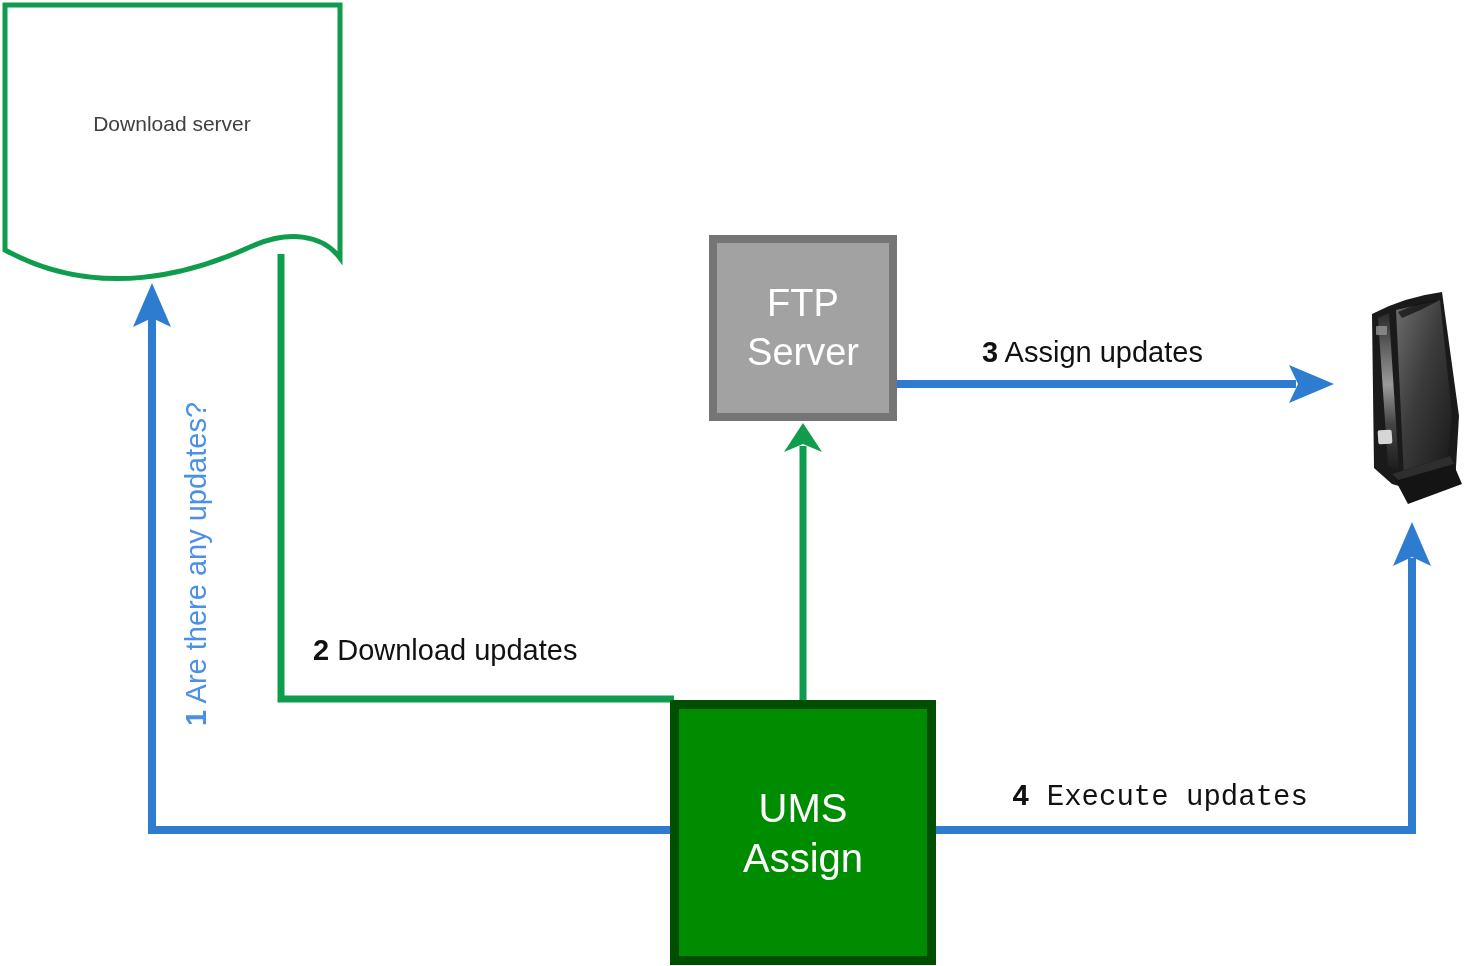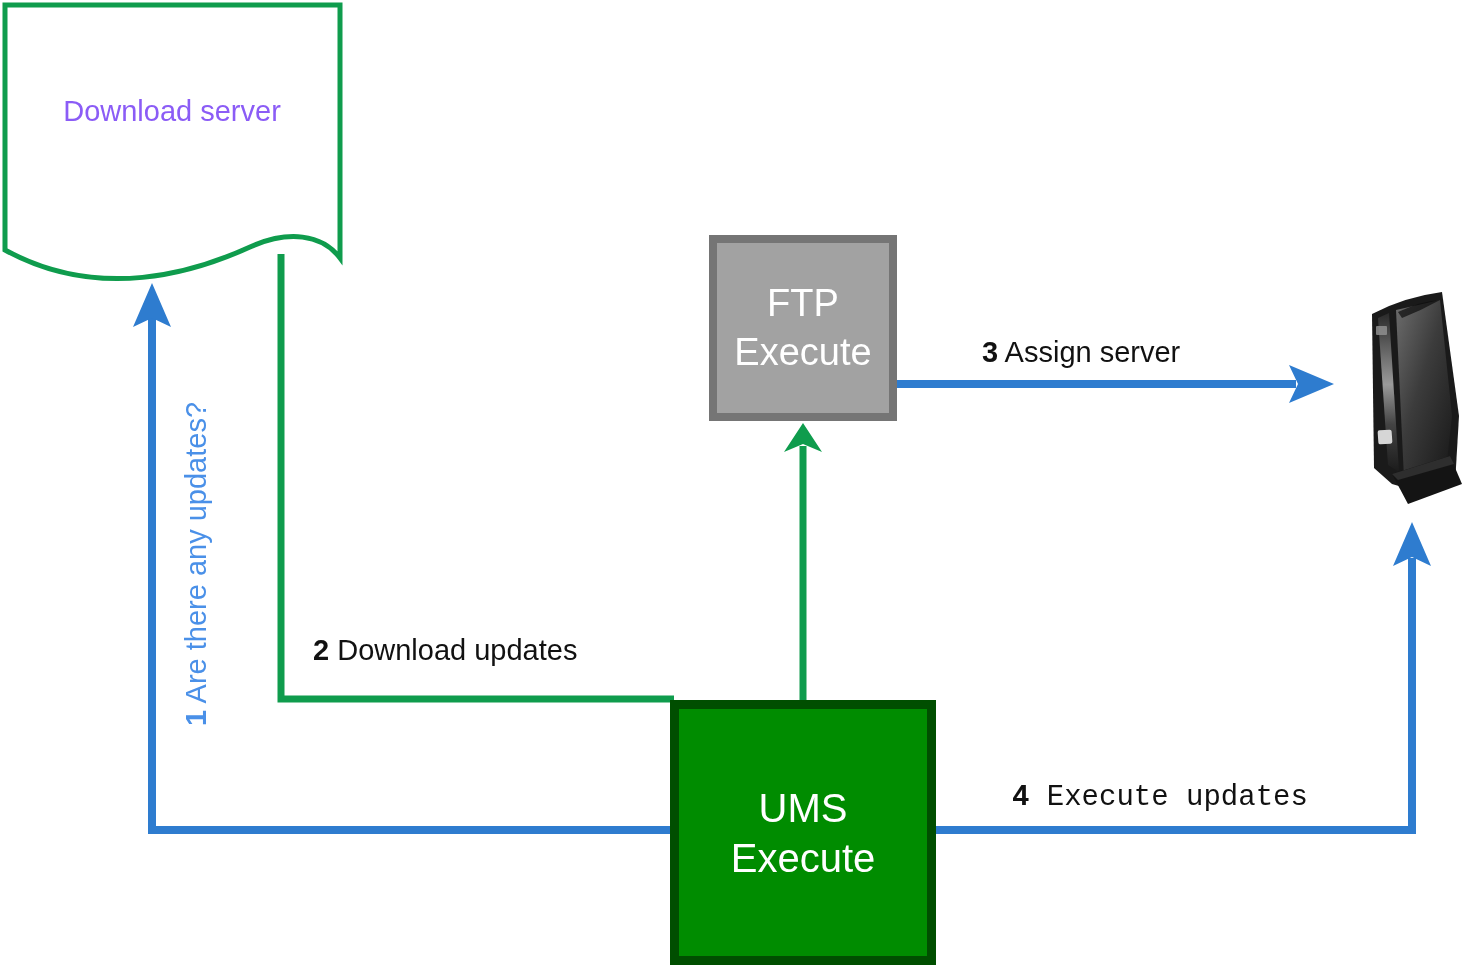--- a/index.html
+++ b/index.html
@@ -4,22 +4,22 @@
 <style>
   html,body{margin:0;padding:0;background:#ffffff;}
   .canvas{
     position:relative;width:1470px;height:966px;background:#ffffff;overflow:hidden;
     font-family:"Liberation Sans","DejaVu Sans",sans-serif;
   }
   svg.wires{position:absolute;left:0;top:0;z-index:1;}
   .node{position:absolute;z-index:2;box-sizing:border-box;display:flex;align-items:center;justify-content:center;text-align:center;}
   .doc-node{position:absolute;left:0;top:0;width:350px;height:300px;z-index:2;}
   .doc-label{
-    position:absolute;left:22px;top:92px;width:300px;z-index:3;
-    color:#8b5cf6;font-size:29px;line-height:39px;text-align:center;
+    position:absolute;left:22px;top:104px;width:300px;z-index:3;
+    color:#404040;font-size:21px;line-height:39px;text-align:center;
   }
   .ftp-box{
     left:709px;top:235px;width:188px;height:186px;
     background:#A2A2A2;border:8px solid #757575;
     color:#ffffff;font-size:38px;line-height:49px;
   }
   .ftp-box .wrap{display:block;width:140px;margin:0 auto;}
   .ums-box{
     left:670px;top:700px;width:266px;height:265px;
     background:#008C00;border:9px solid #004E00;
@@ -56,25 +56,25 @@
     <line x1="897" y1="384" x2="1296" y2="384" stroke="#2E7CCF" stroke-width="8"></line>
     <polygon points="1334,384 1289,365 1298,384 1289,403" fill="#2E7CCF"></polygon>
   </svg>
 
   <svg class="doc-node" viewBox="0 0 350 300">
     <path d="M5,5 H340 V258 C 322,234 288,230 250,247 C 195,272 100,302 5,250 Z" fill="#ffffff" stroke="#0F9C4D" stroke-width="5"></path>
   </svg>
   <div class="doc-label">Download server</div>
 
   <div class="node ftp-box">
-    <span class="wrap">FTP Execute</span>
+    <span class="wrap">FTP Server</span>
   </div>
 
   <div class="node ums-box">
-    <span class="wrap">UMS Execute</span>
+    <span class="wrap">UMS Assign</span>
   </div>
 
   <svg class="device" viewBox="0 0 104 222">
     <defs>
       <linearGradient id="gSide" x1="0" y1="0" x2="1" y2="1">
         <stop offset="0" stop-color="#6d6d6d"></stop>
         <stop offset="0.45" stop-color="#3c3c3c"></stop>
         <stop offset="1" stop-color="#181818"></stop>
       </linearGradient>
       <linearGradient id="gFront" x1="0" y1="0" x2="0" y2="1">
@@ -106,21 +106,21 @@
     <span>Are there any updates?</span>
   </div>
 
   <div class="flow-label" style="left:313px;top:634px;text-align:center;">
     <b>2</b>
     <span>Download updates</span>
   </div>
 
   <div class="flow-label" style="left:982px;top:336px;">
     <b>3</b>
-    <span>Assign server</span>
+    <span>Assign updates</span>
   </div>
 
   <div class="flow-label" style="left:1012px;top:781px;font-family:Liberation Mono, monospace;">
     <b>4</b>
     <span>Execute updates</span>
   </div>
 
 </div>
 
 </body></html>

